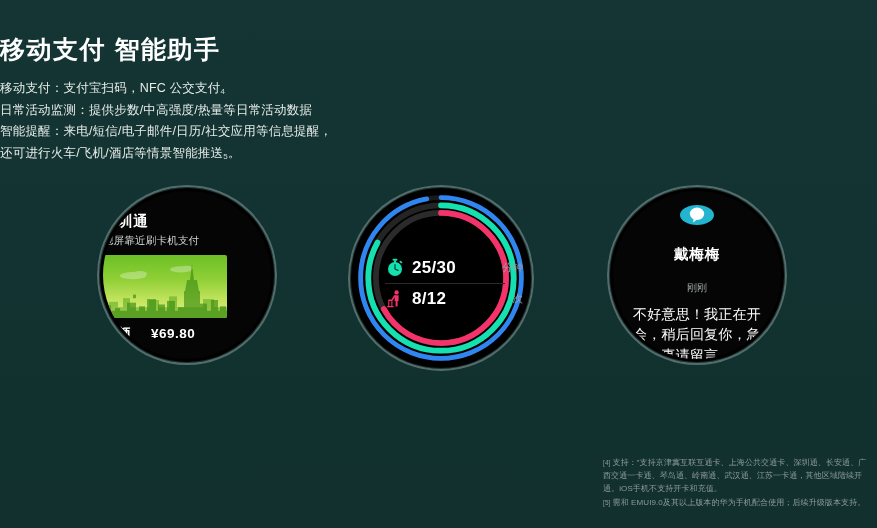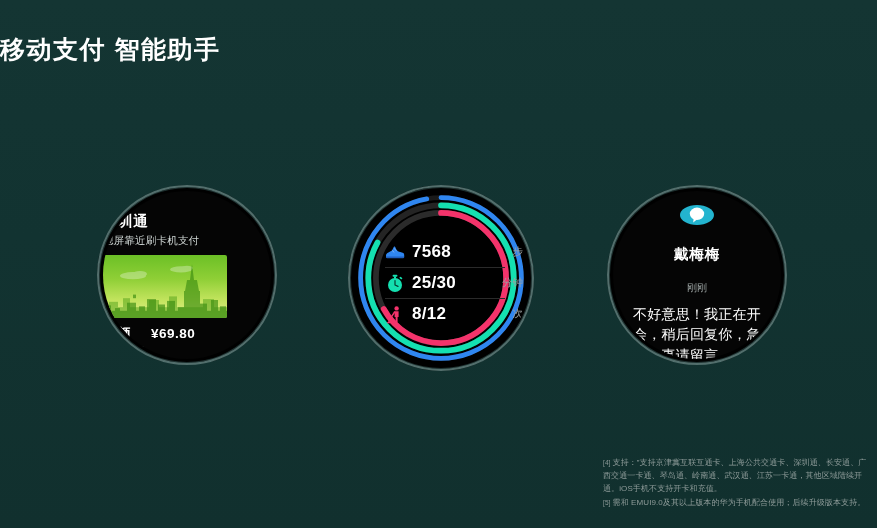--- a/index.html
+++ b/index.html
@@ -225,20 +225,26 @@
   #footnotes .fn { margin: 0 0 1px 0; }
   #footnotes .fn-mark { font-size: 6.5px; vertical-align: baseline; margin-right: 2px; }
 </style>
 </head>
 <body>
 
 <div id="stage">
 
   <div id="header">
     <div id="page-title">移动支付 智能助手</div>
+    <div id="subtitle-block">
+      <div class="sub-line"><span>移动支付：支付宝扫码，NFC 公交支付</span><span class="sup">4</span></div>
+      <div class="sub-line"><span>日常活动监测：提供步数/中高强度/热量等日常活动数据</span></div>
+      <div class="sub-line"><span>智能提醒：来电/短信/电子邮件/日历/社交应用等信息提醒，</span></div>
+      <div class="sub-line"><span>还可进行火车/飞机/酒店等情景智能推送</span><span class="sup">5</span><span>。</span></div>
+    </div>
   </div>
 
   <div class="watch" id="watch1">
     <div class="screen">
       <div id="w1-inner">
         <div id="w1-title">深圳通</div>
         <div id="w1-sub">熄屏靠近刷卡机支付</div>
         <div id="w1-card">
           <svg viewBox="0 0 124 70" preserveAspectRatio="none">
             <g fill="#ffffff" opacity="0.30">
@@ -296,31 +302,20 @@
 
           <circle id="ring-blue" cx="93" cy="93" r="84" fill="none" stroke="#2f86f0" stroke-width="5" stroke-linecap="round" transform="rotate(-90 93 93)" stroke-dasharray="527.79" stroke-dashoffset="15.83"></circle>
 
           <circle id="ring-green" cx="93" cy="93" r="76" fill="none" stroke="#14e0b0" stroke-width="6" stroke-linecap="round" transform="rotate(-90 93 93)" stroke-dasharray="477.52" stroke-dashoffset="81.18"></circle>
 
           <circle id="ring-pink" cx="93" cy="93" r="68" fill="none" stroke="#f4336b" stroke-width="6" stroke-linecap="round" transform="rotate(-90 93 93)" stroke-dasharray="427.26" stroke-dashoffset="140.99"></circle>
         </svg>
       </div>
       <div id="w2-stats">
 
-        <div class="stat-row">
-          <span class="stat-icon">
-            <svg width="20" height="14" viewBox="0 0 20 14">
-              <path d="M1 10.5 C1 9 2 8.3 3.4 7.6 L7 5.6 L8.6 2.2 C8.9 1.5 9.8 1.4 10.2 2.1 L11.4 4.4 C12.2 5.8 13.6 6.6 15.3 7.1 L17.6 7.8 C18.7 8.1 19.2 8.9 19.2 10 L19.2 11.4 C19.2 12 18.8 12.4 18.2 12.4 L2 12.4 C1.4 12.4 1 12 1 11.4 Z" fill="#2f86f0"></path>
-              <path d="M1 11.6 L19.2 11.6 L19.2 12.3 C19.2 12.8 18.8 13.2 18.2 13.2 L2 13.2 C1.4 13.2 1 12.8 1 12.3 Z" fill="#1f5fc0"></path>
-              <path d="M7.2 5.6 L9 7.2 M9.4 3.8 L11.2 5.5" stroke="#7fb6f7" stroke-width="0.9" fill="none" stroke-linecap="round"></path>
-            </svg>
-          </span>
-          <span class="stat-value">7568</span>
-          <span class="stat-unit">步</span>
-        </div>
 
         <div class="stat-row">
           <span class="stat-icon">
             <svg width="18" height="19" viewBox="0 0 18 19">
               <circle cx="9" cy="11" r="7" fill="#14e0b0"></circle>
               <rect x="6.6" y="0.8" width="4.8" height="2" rx="0.8" fill="#14e0b0"></rect>
               <rect x="8" y="2.4" width="2" height="2.2" fill="#14e0b0"></rect>
               <rect x="13.4" y="3.2" width="3" height="1.7" rx="0.8" fill="#14e0b0" transform="rotate(35 14.9 4)"></rect>
               <path d="M9 11 L9 6.6 M9 11 L12 12.4" stroke="#063d32" stroke-width="1.2" stroke-linecap="round" fill="none"></path>
             </svg>

